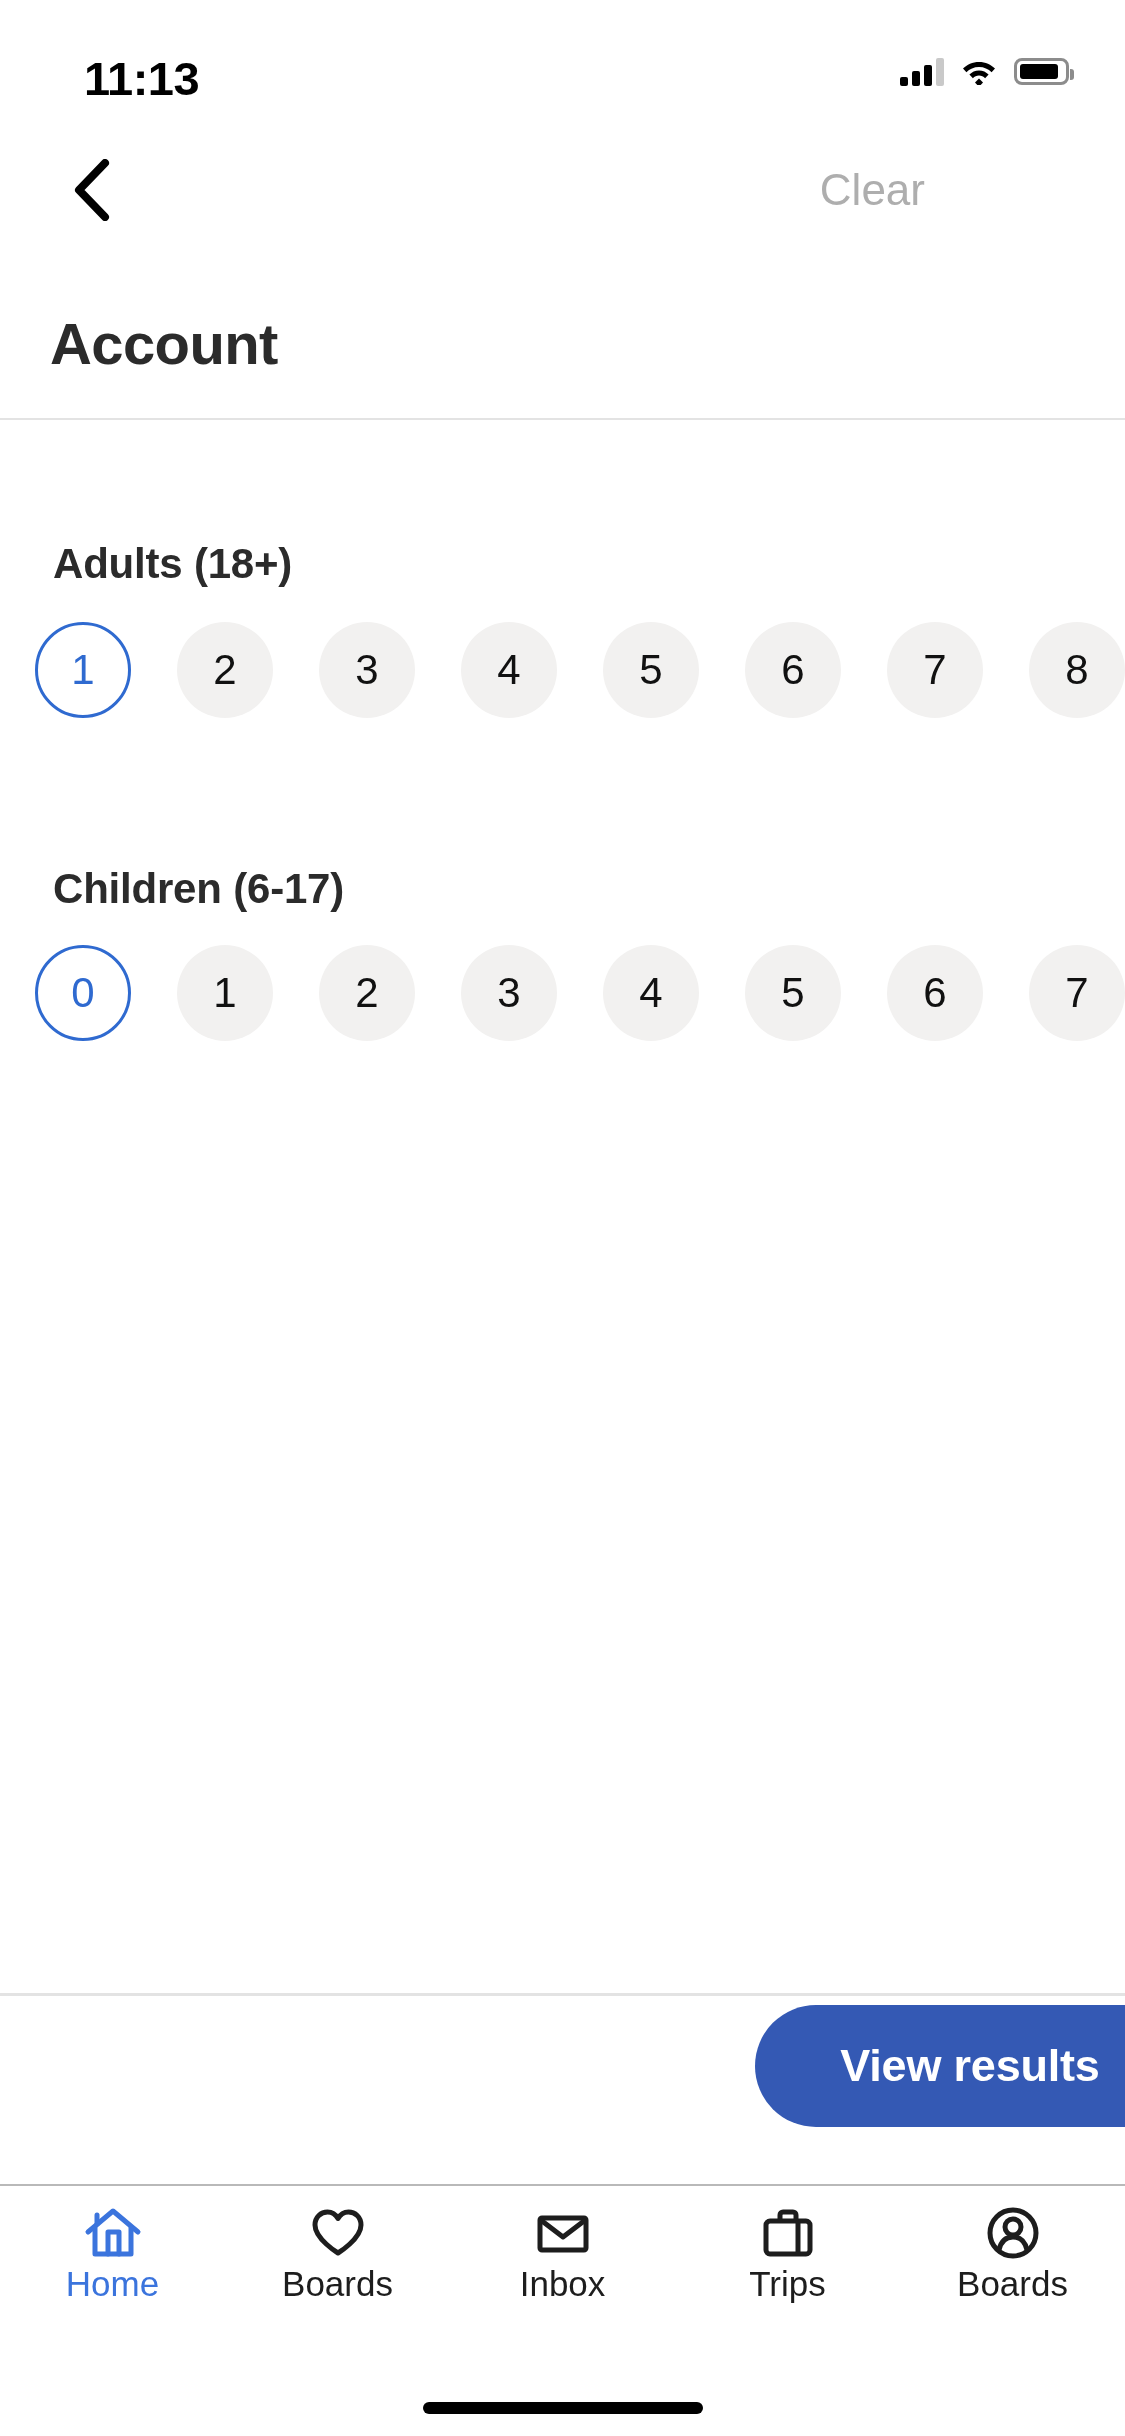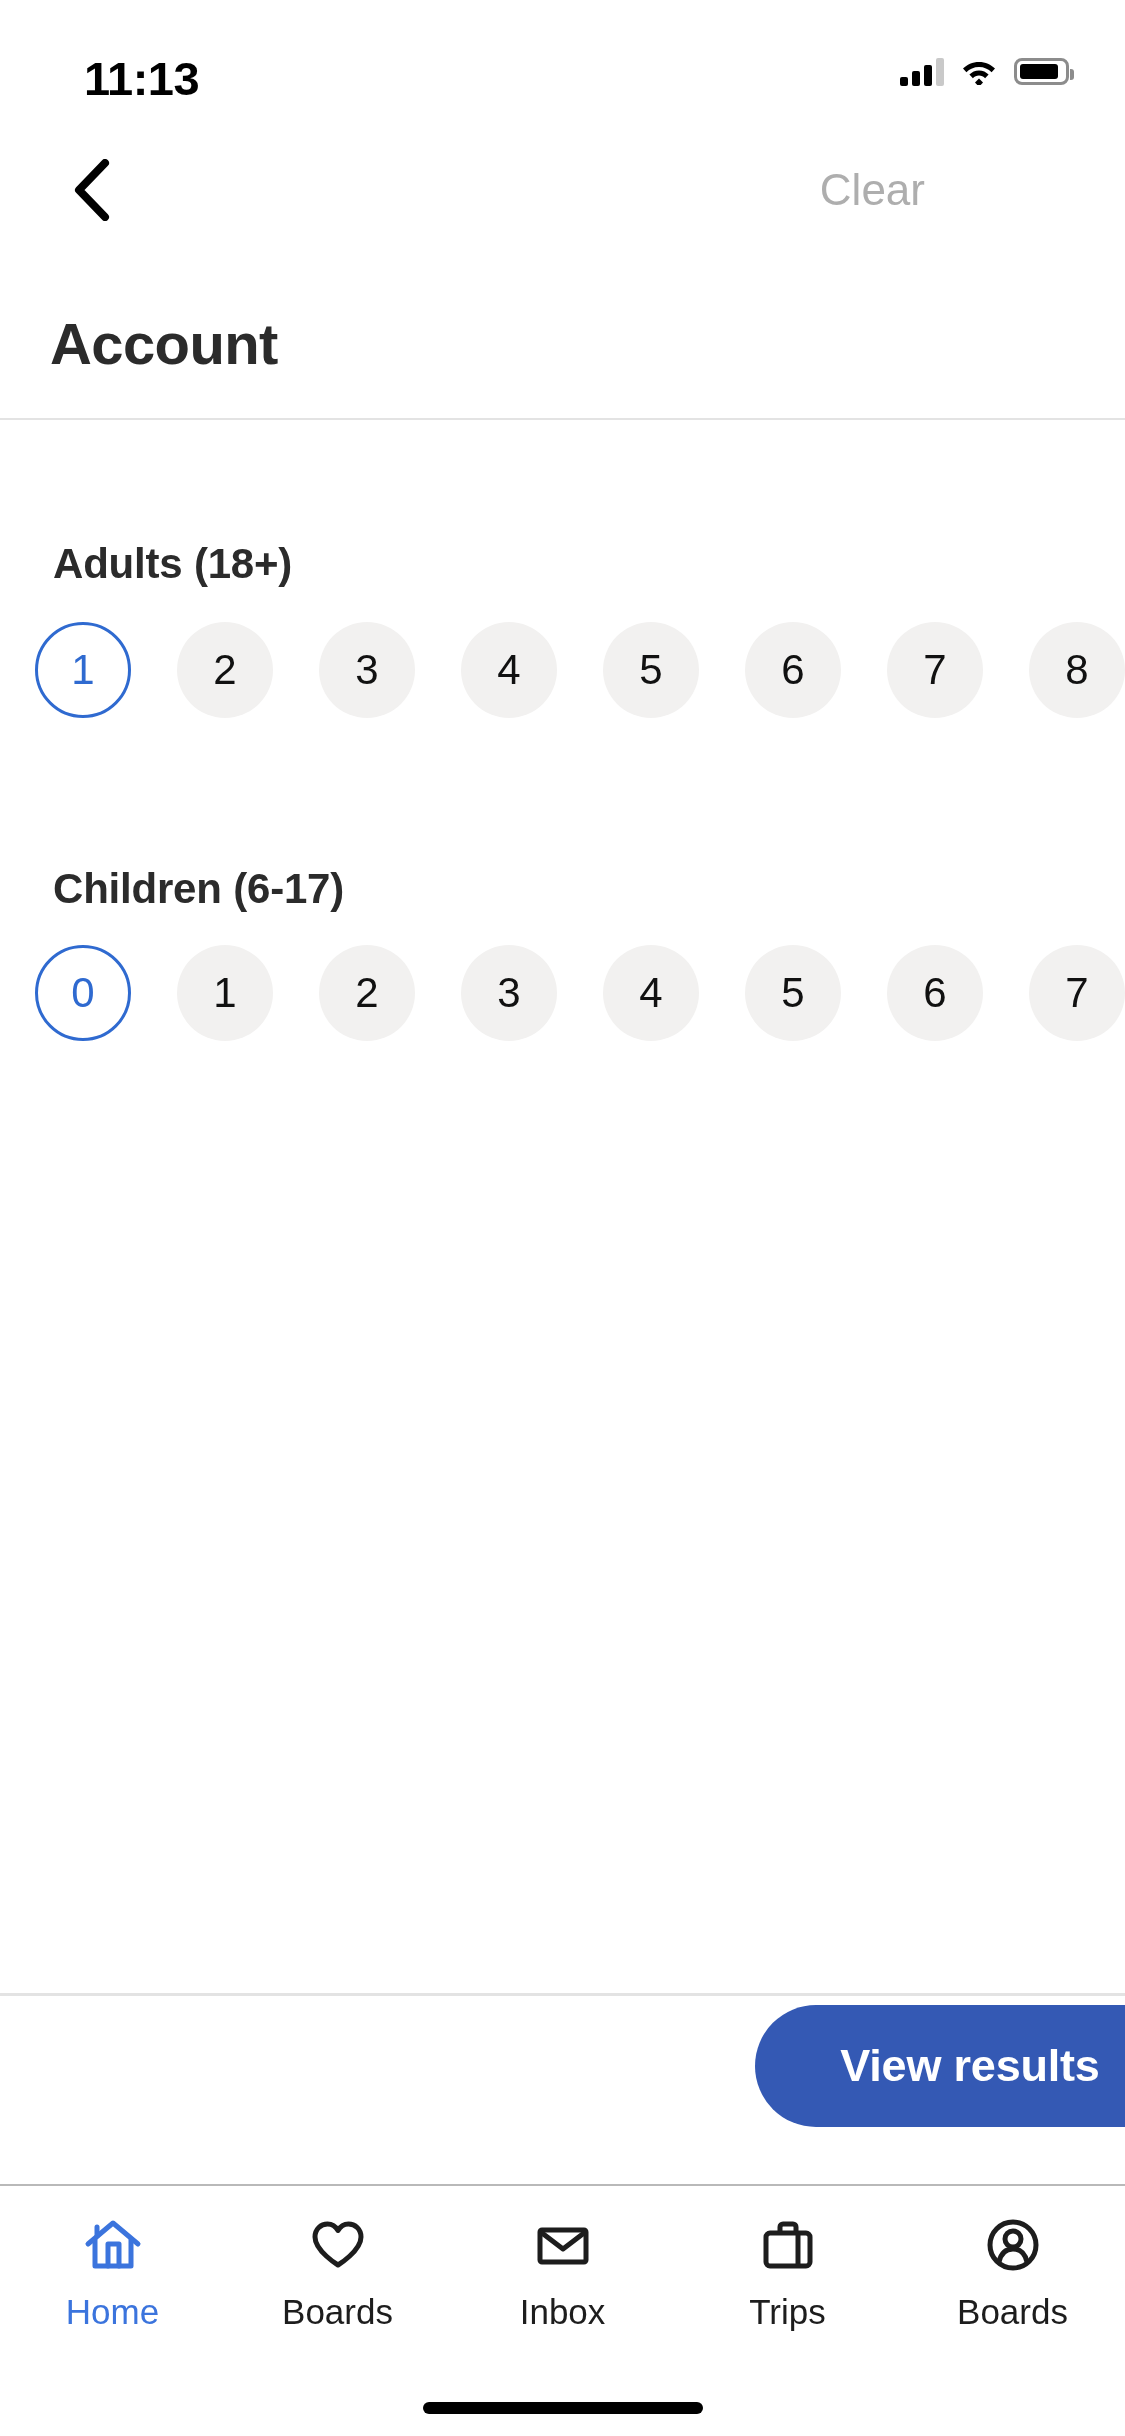--- a/index.html
+++ b/index.html
@@ -116,21 +116,21 @@
     position:absolute; left:0; top:2184px; width:1125px; height:2px;
     background:#b9b9b9;
   }
   .tabbar {
     position:absolute; left:0; top:2186px; width:1125px; height:182px;
     display:flex; align-items:flex-start;
   }
   .tab {
     flex:1 1 0; height:182px;
     display:flex; flex-direction:column; align-items:center;
-    padding-top:28px; gap:16px;
+    padding-top:16px; 
   }
   .tab-icon { width:62px; height:62px; display:block; }
   .tab-label { font-size:35px; color:#1d1d1d; font-weight:400; }
   .tab.active .tab-label { color:#3b74dd; }
 
   .home-indicator {
     position:absolute; left:50%; transform:translateX(-50%);
     bottom:22px; width:280px; height:12px; border-radius:6px; background:#000;
   }
 </style>

